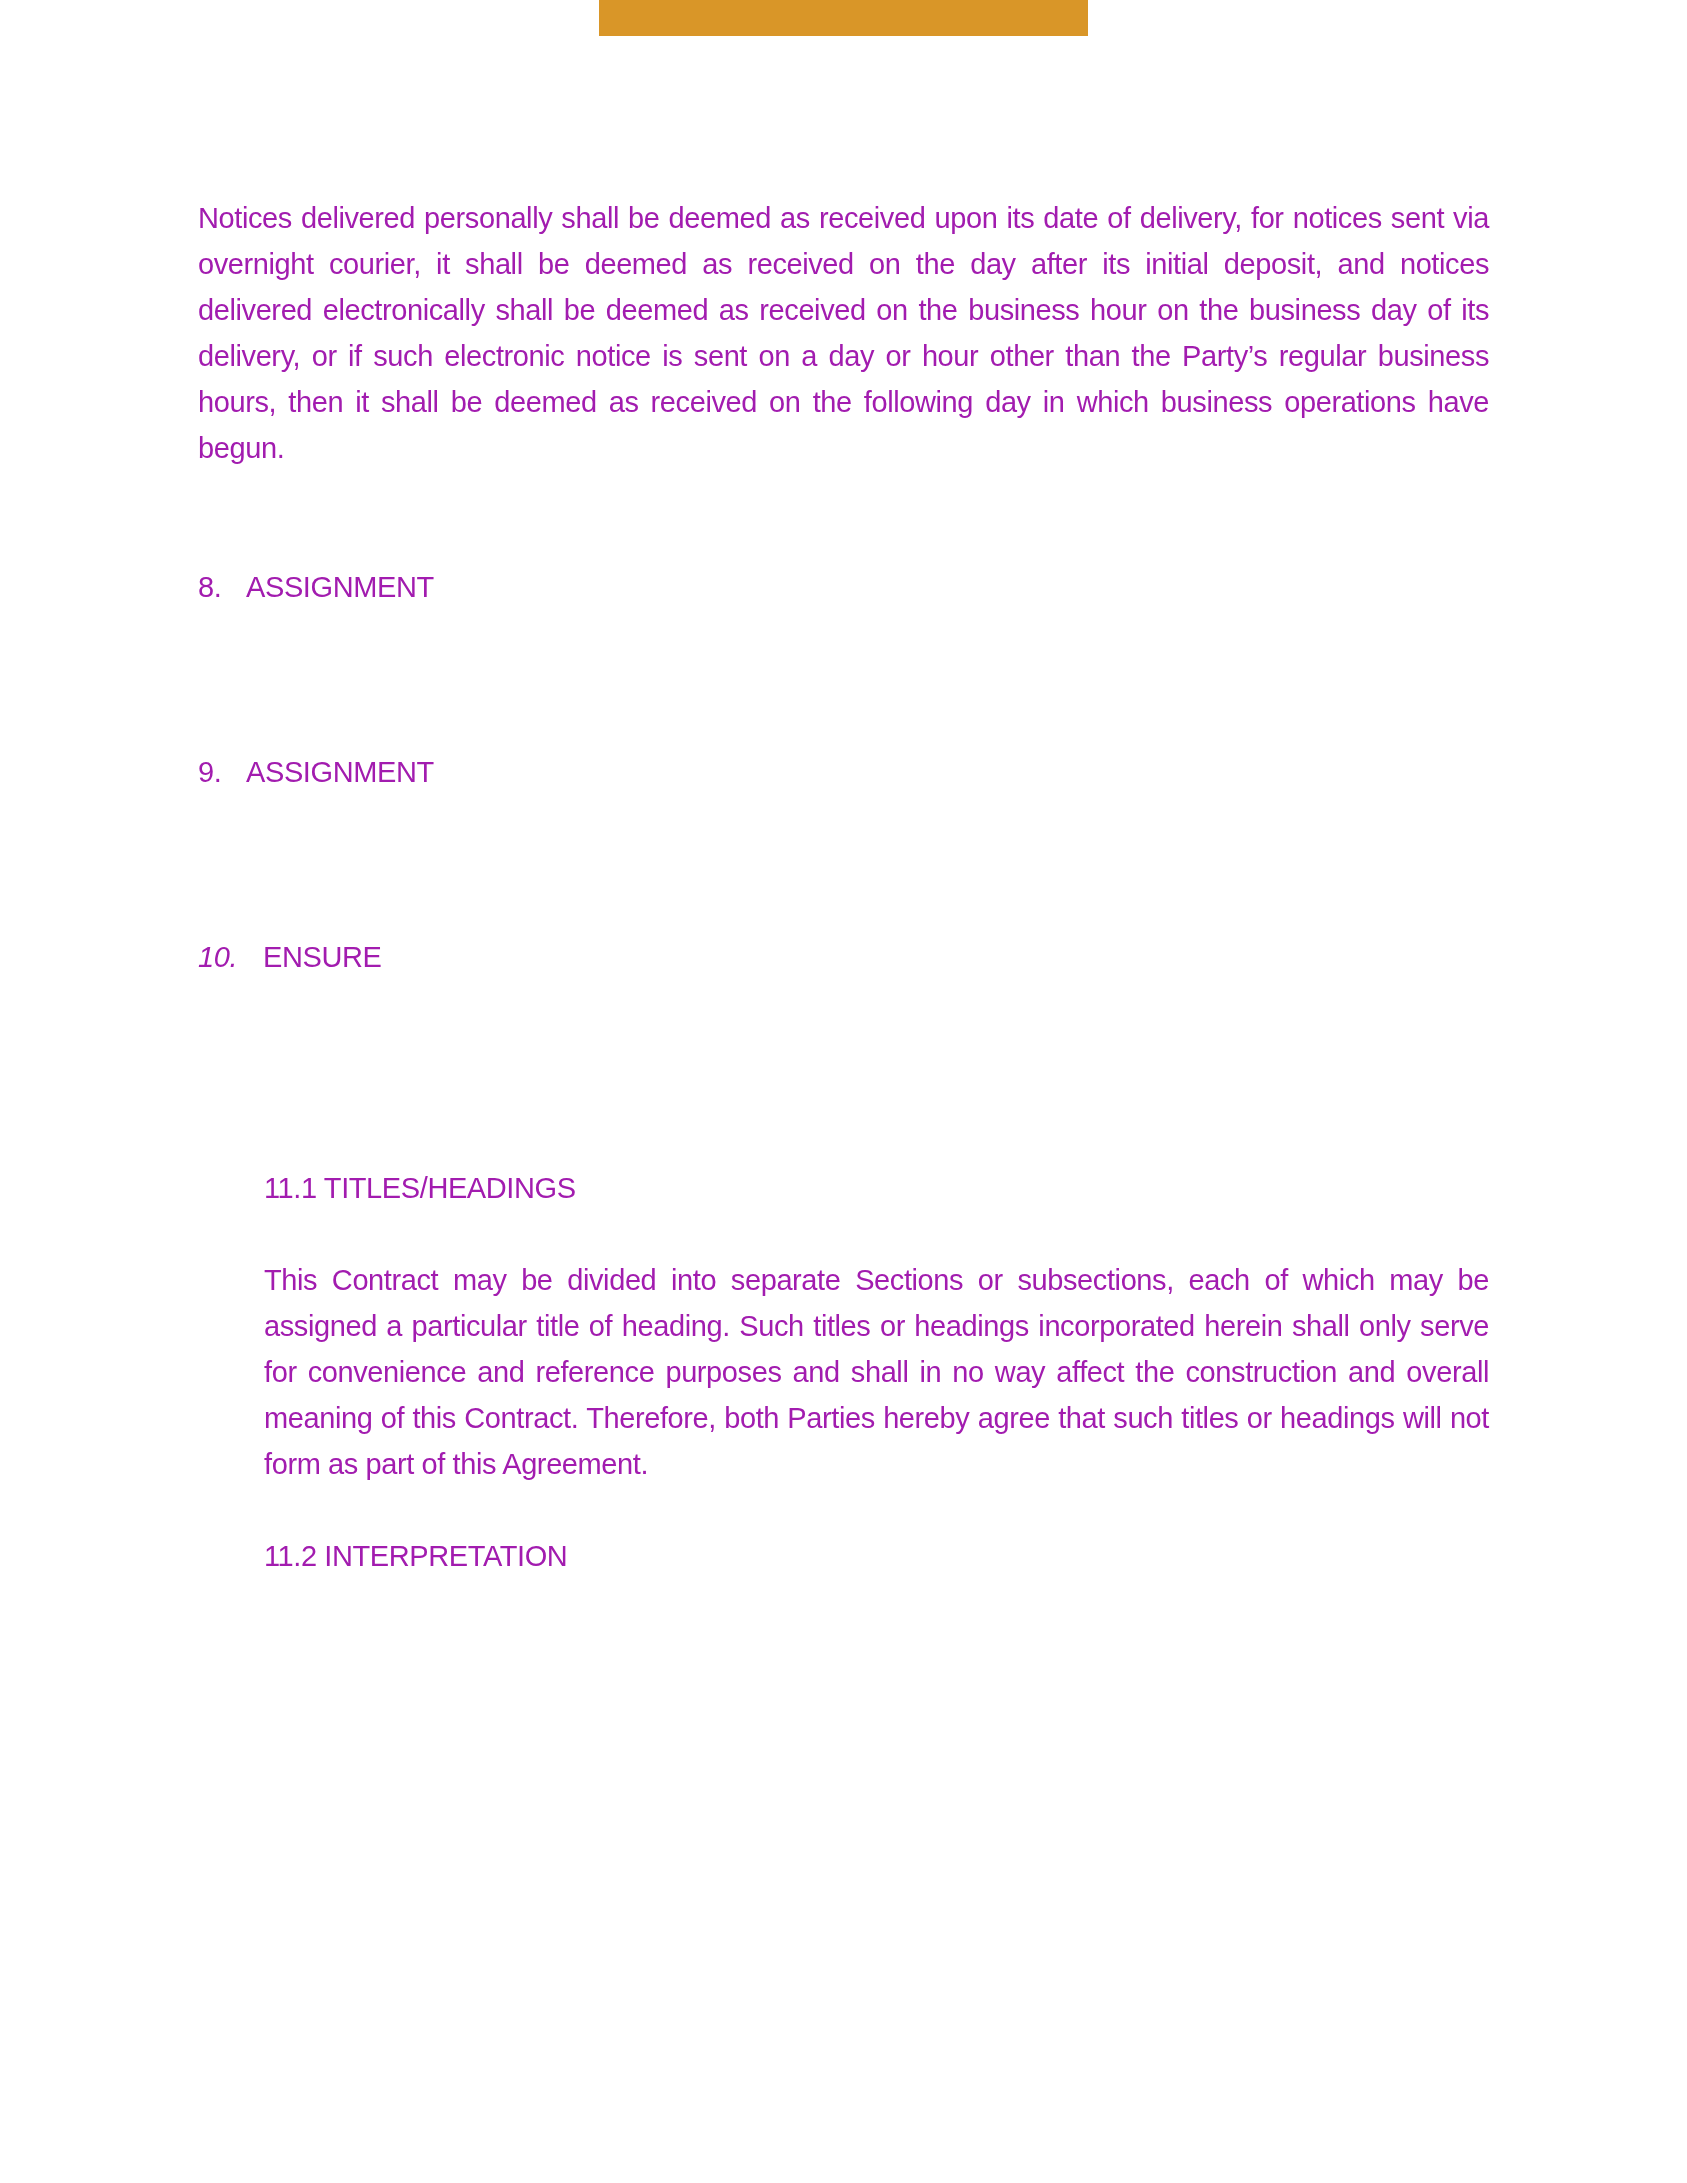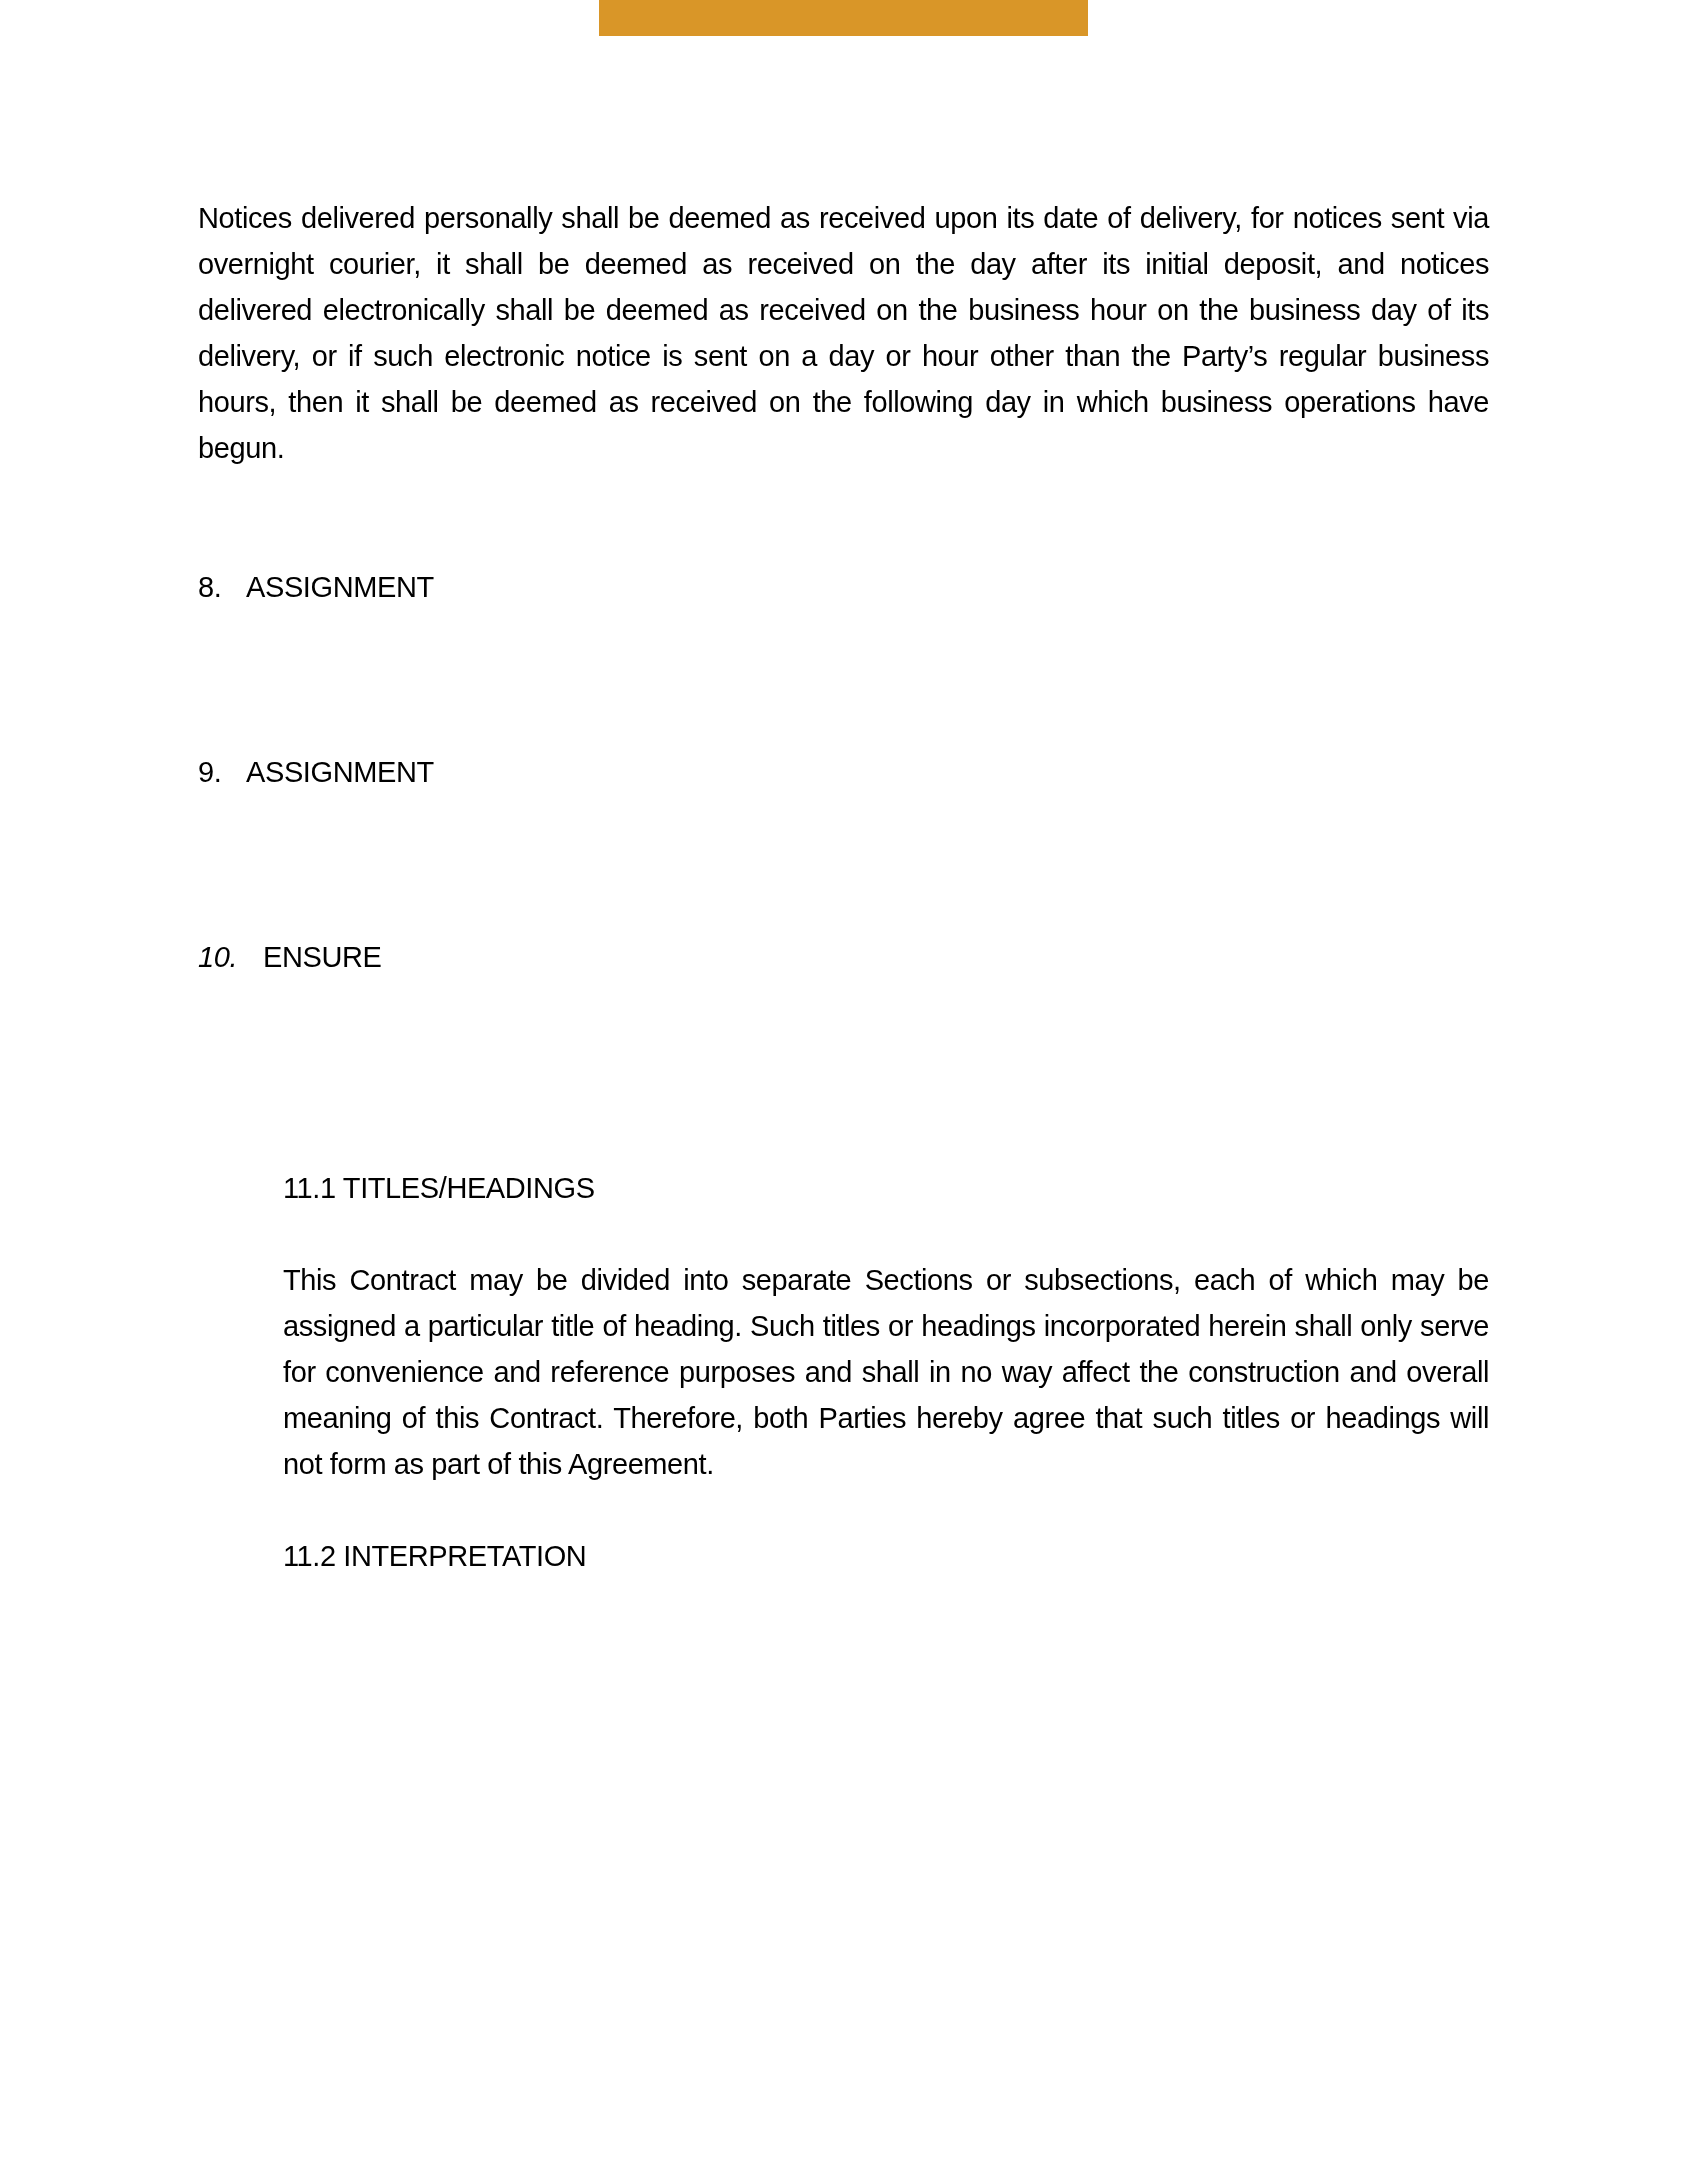--- a/index.html
+++ b/index.html
@@ -2,29 +2,29 @@
 <html style="font-size:10.6px"><head>
 <meta charset="utf-8">
 <style>
   html, body { margin: 0; padding: 0; background: #ffffff; }
   body { width: 1687px; height: 2183px; position: relative; overflow: hidden; }
   .page { position: absolute; left: 0; top: 0; width: 1687px; height: 2183px; background: #ffffff; }
   .top-bar { position: absolute; left: 599px; top: 0; width: 489px; height: 36px; background: #D99628; }
   .content {
     position: absolute; left: 198px; top: 195px; width: 1291px;
     font-family: "Liberation Sans", sans-serif;
-    font-size: 29px; line-height: 46px; color: #000000;
+    font-size: 29px; line-height: 46px; color: #a21caf;
     letter-spacing: -0.4px;
   }
   .para { margin: 0; text-align: justify; text-align-last: left; }
   .heading { margin: 0; display: flex; }
   .heading .num { display: inline-block; }
   .h-single .num { width: 48px; }
   .h-double .num { width: 65px; font-style: italic; }
-  .sub { margin-left: 85px; }
+  .sub { margin-left: 66px; }
   .gap-after-para { height: 93px; }
   .gap-after-heading { height: 46px; }
 </style>
 </head>
 <body>
 
 <div class="page">
   <div class="top-bar" style="background: rgb(217, 150, 40);"></div>
 
   <div class="content">

